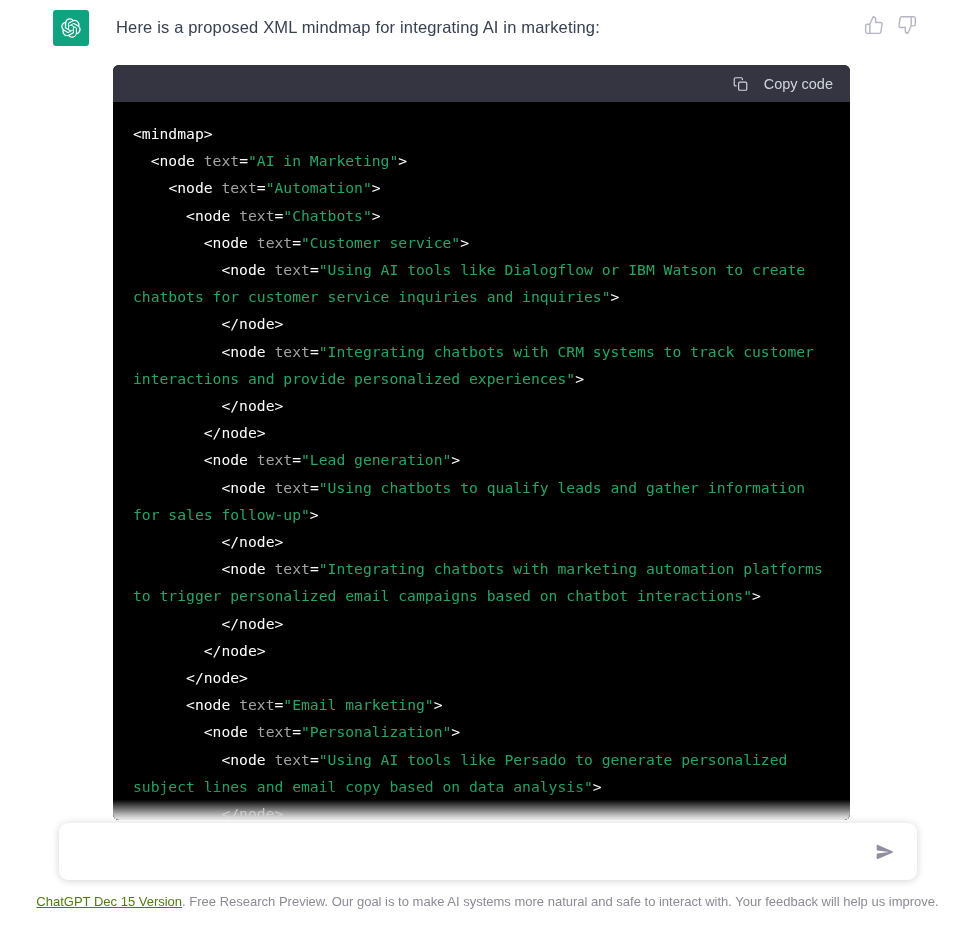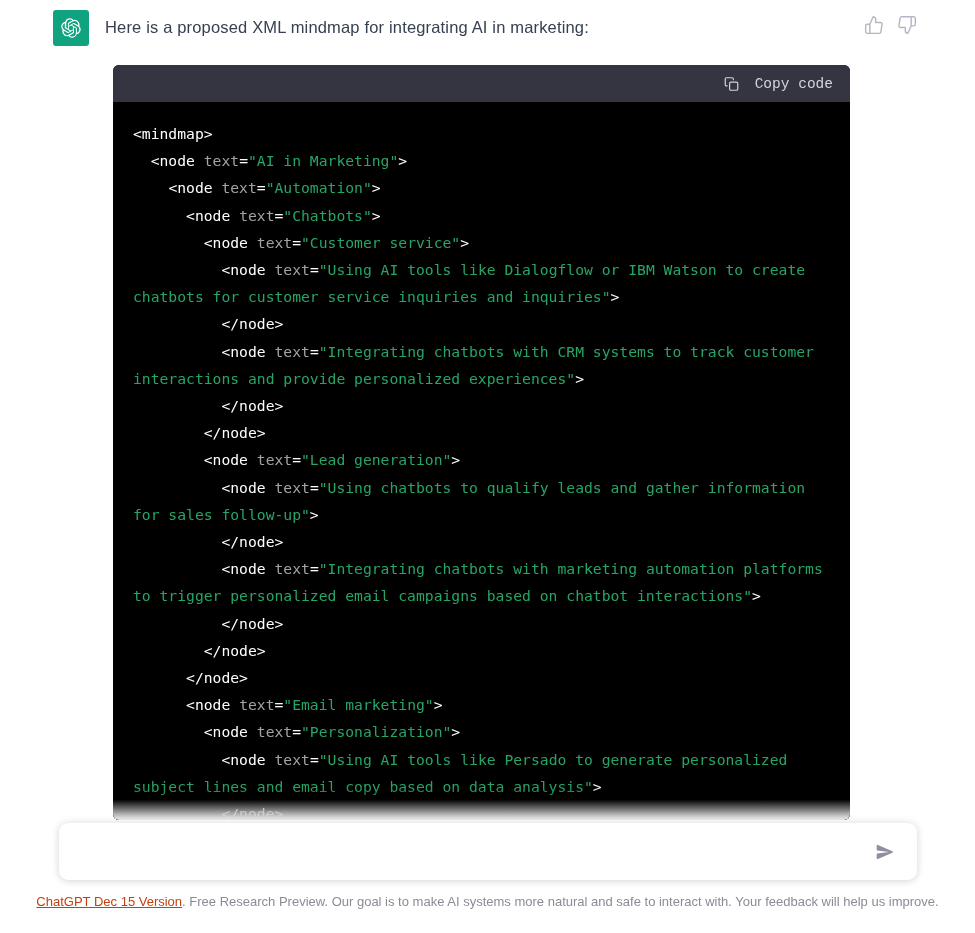--- a/index.html
+++ b/index.html
@@ -34,21 +34,21 @@
     height: 36px;
     background: #10a37f;
     border-radius: 3px;
     display: flex;
     align-items: center;
     justify-content: center;
   }
 
   .message-text {
     position: absolute;
-    left: 105px;
+    left: 116px;
     top: 15px;
     width: 700px;
     font-size: 16.5px;
     line-height: 24px;
     color: #374151;
     letter-spacing: 0.01em;
   }
 
   .feedback-icons {
     position: absolute;
@@ -87,21 +87,21 @@
 
   .copy-code {
     display: flex;
     align-items: center;
     gap: 16px;
     color: #d1d5db;
     font-size: 14.5px;
     cursor: pointer;
     background: none;
     border: none;
-    font-family: Liberation Mono, monospace;
+    font-family: Liberation Sans, sans-serif;
     padding: 0;
   }
   .copy-icon { width: 15px; height: 16px; display:block; color:#d1d5db; }
 
   .code-body {
     position: relative;
     background: #000000;
     height: 718px;
     overflow: hidden;
     padding: 18px 14px 0 20px;
@@ -177,21 +177,21 @@
     position: absolute;
     left: 0;
     top: 893px;
     width: 975px;
     text-align: center;
     font-size: 13px;
     line-height: 18px;
     color: #8b8b98;
   }
   .footer a {
-    color: #c2410c;
+    color: #4d7c0f;
     margin-top: 47px;
   }
 </style>
 </head>
 <body>
 
 <div id="app">
 
   <div class="message-row">
 

